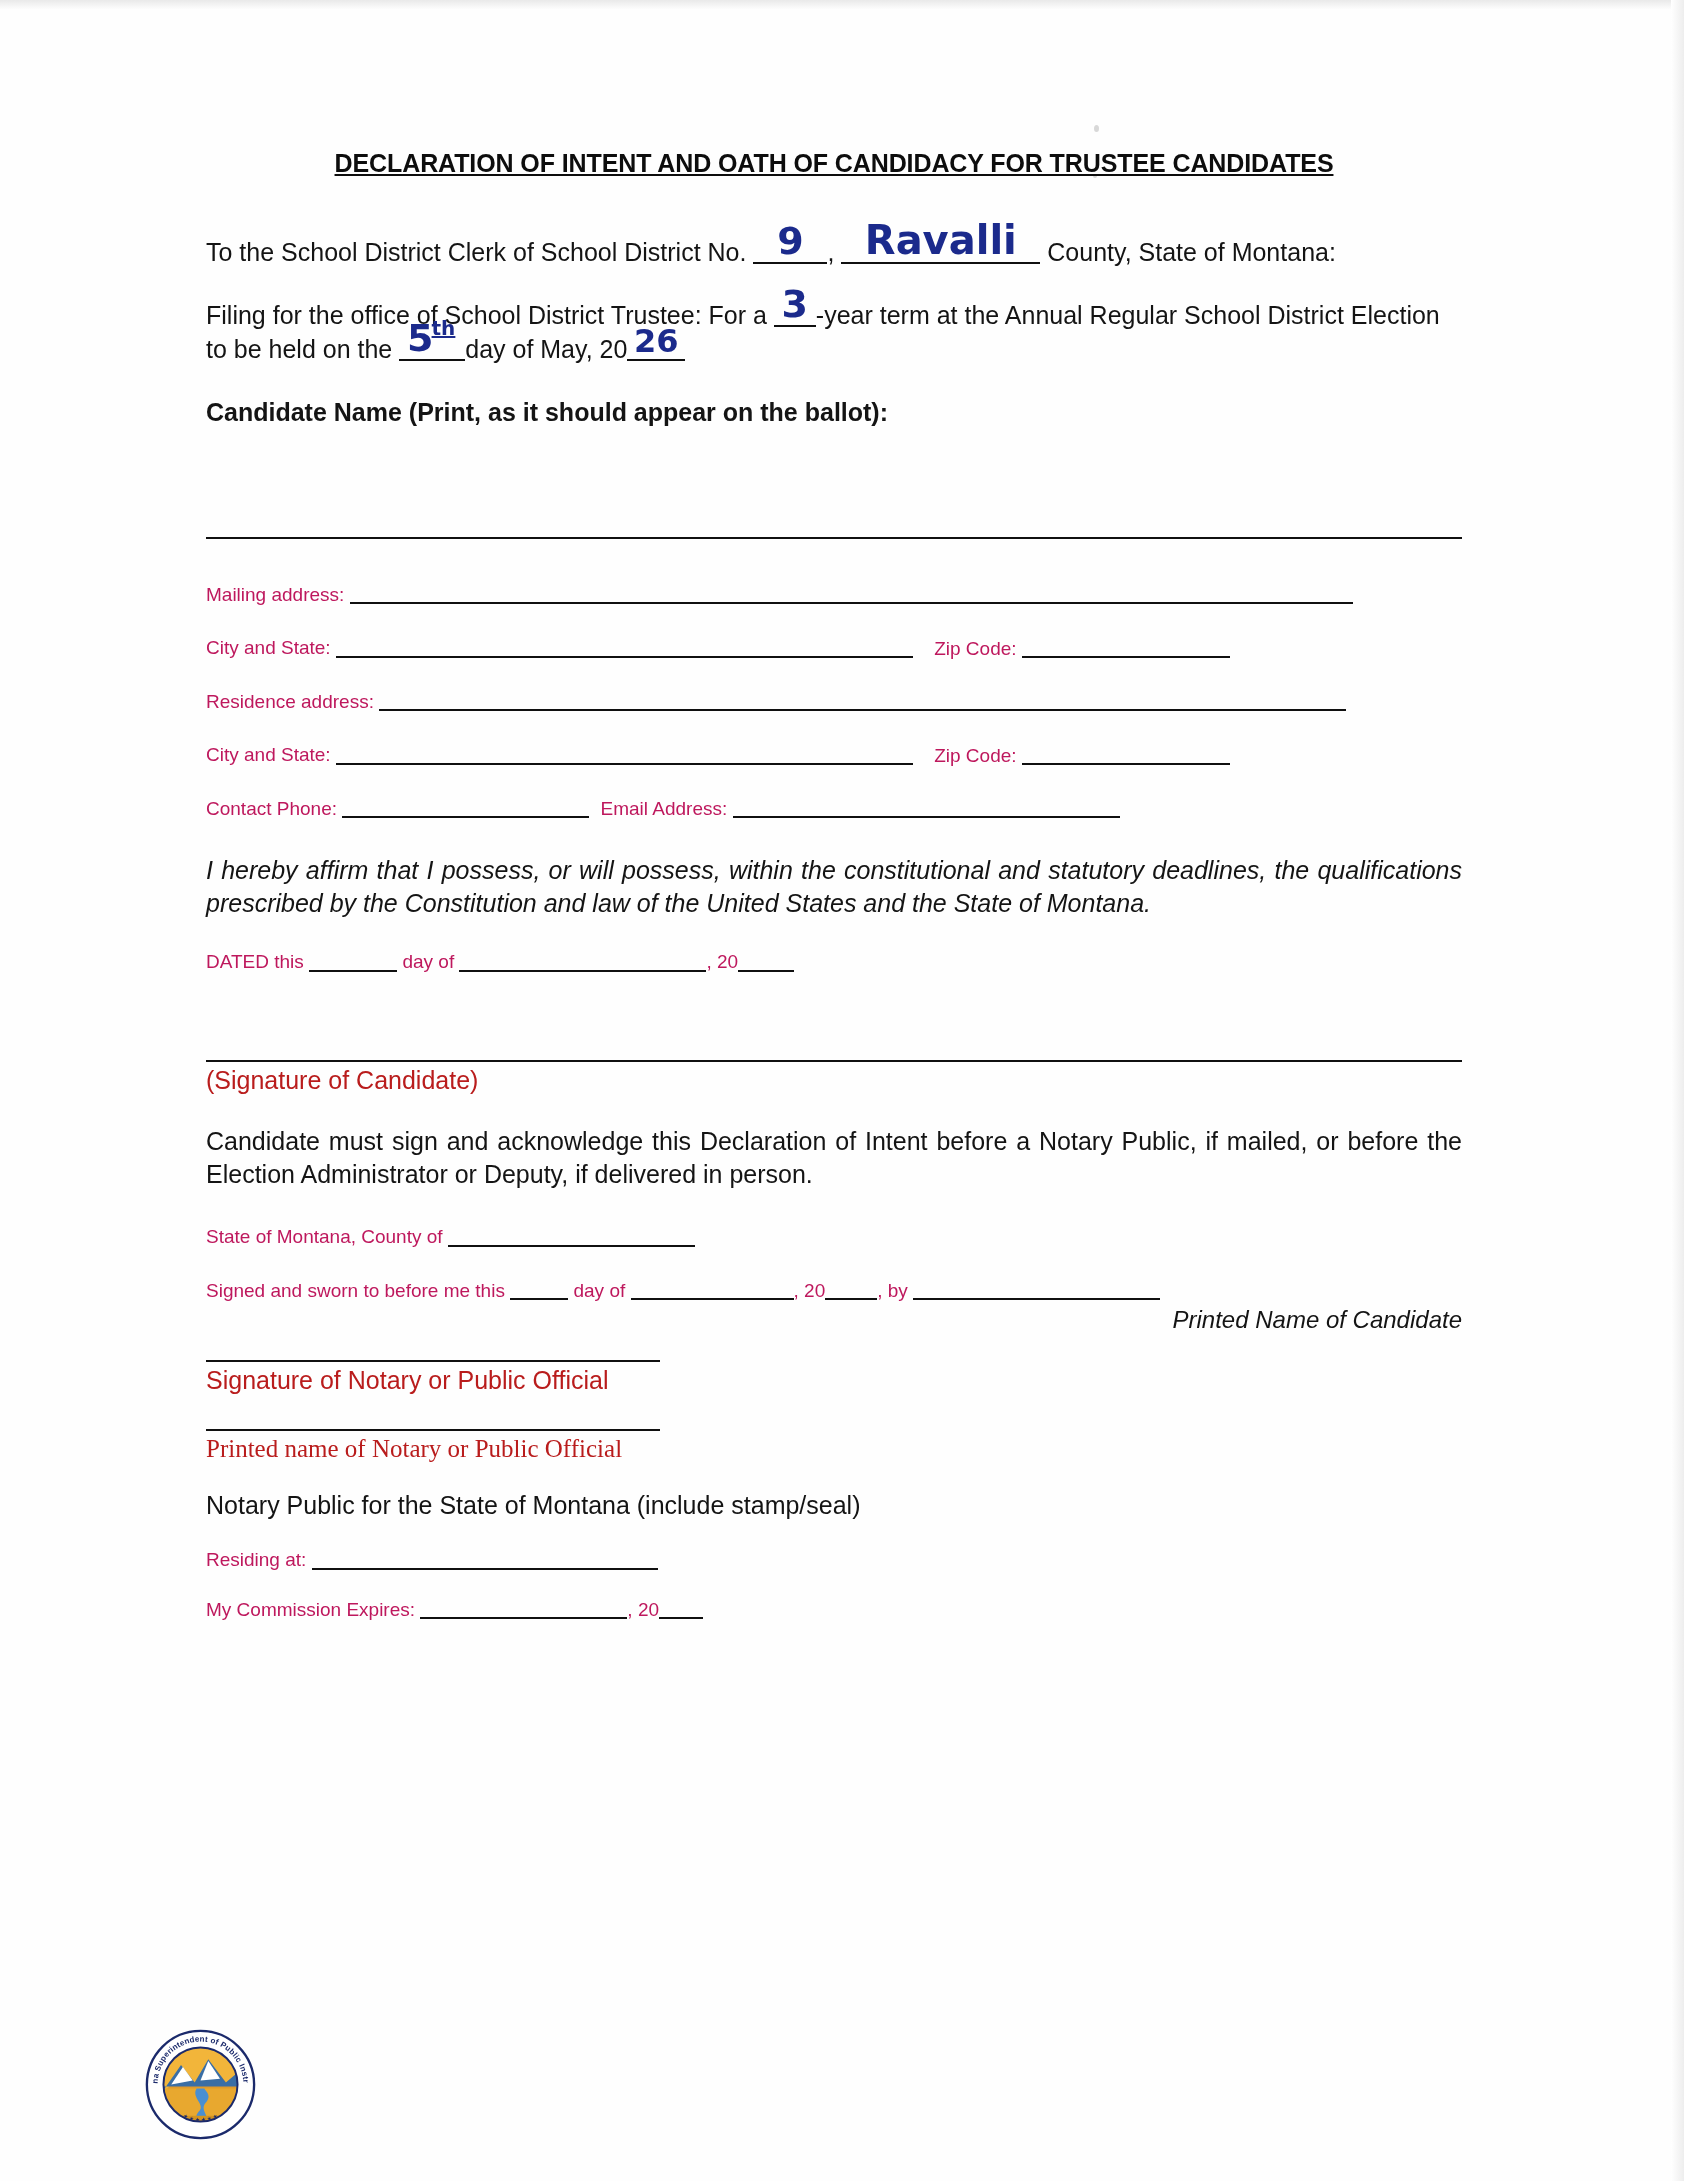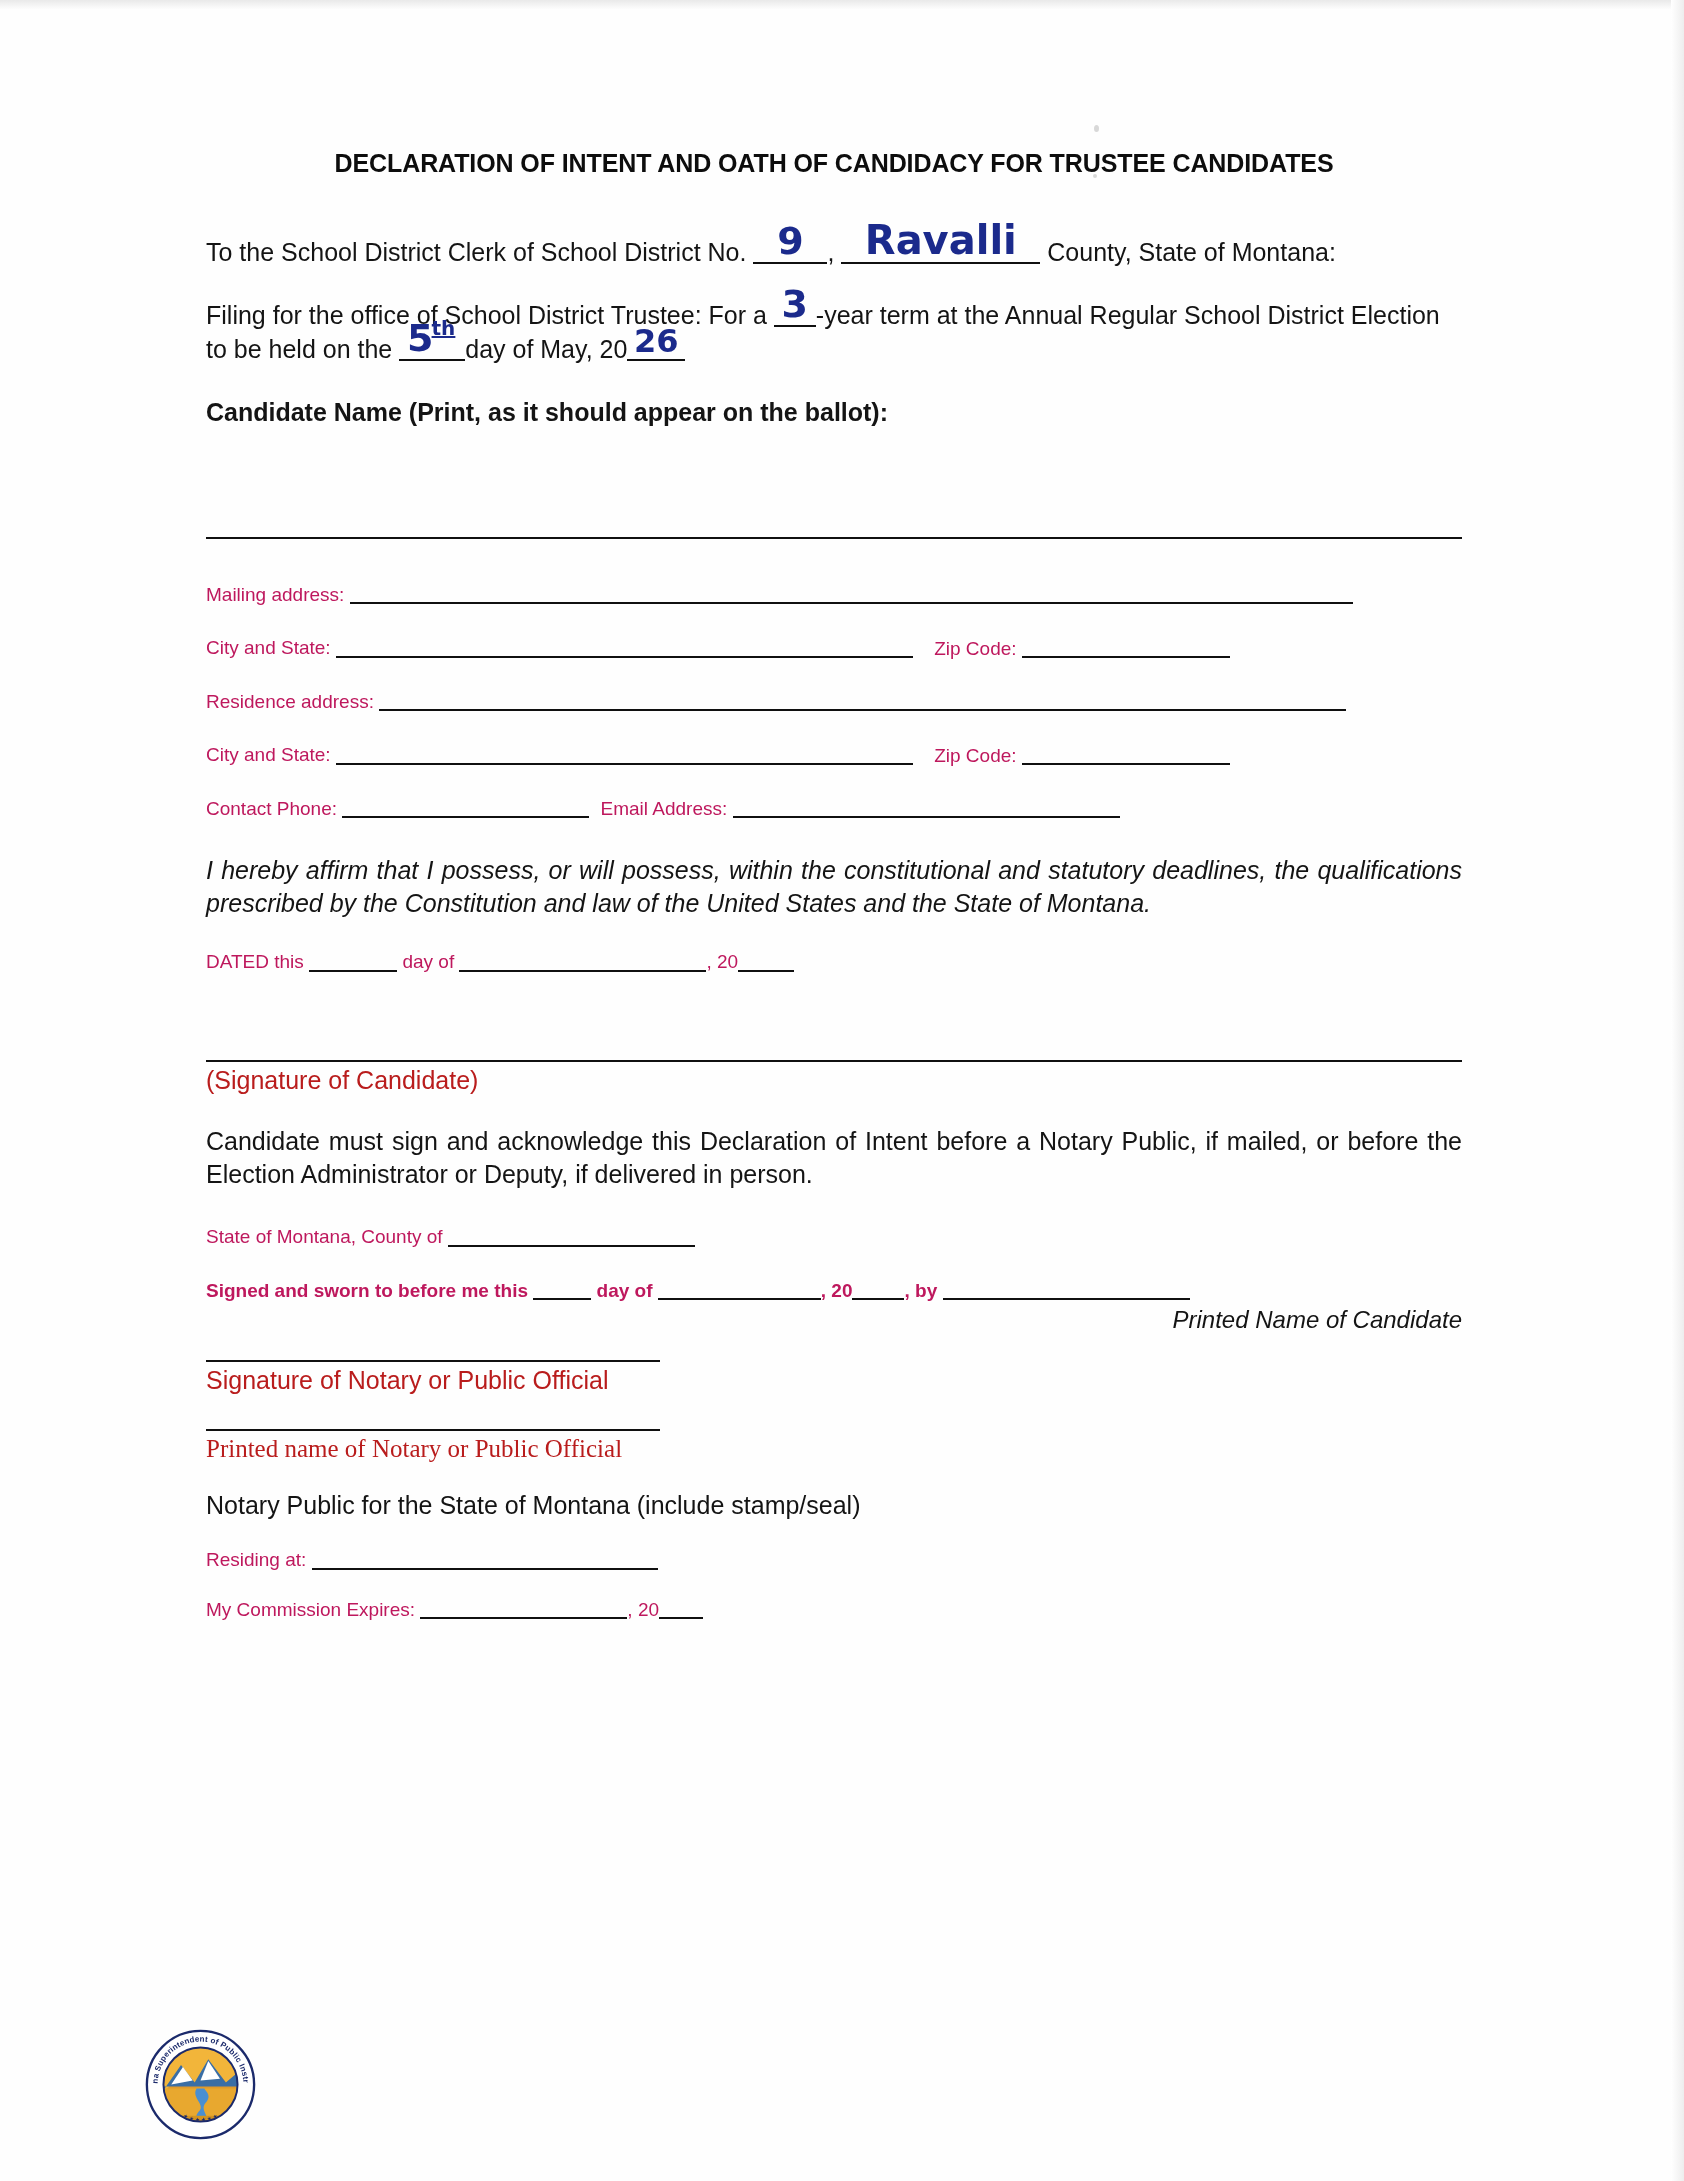--- a/index.html
+++ b/index.html
@@ -36,20 +36,21 @@
     width: 1256px;
   }
 
   h1.form-title {
     font-size: 25px;
     font-weight: bold;
     text-align: center;
     margin: 0 0 58px 0;
     letter-spacing: -0.1px;
     color: #0d0d0d;
+    text-decoration: underline;
   }
 
   p.para {
     font-size: 25px;
     line-height: 1.33;
     margin: 0 0 30px 0;
     color: #141414;
   }
   p.justify { text-align: justify; }
   p.italic { font-style: italic; }
@@ -234,21 +235,21 @@
     <div class="full-rule"></div>
     <p class="label-under" style="margin-bottom:30px;">(Signature of Candidate)</p>
 
     <p class="para justify" style="margin-bottom:34px;">Candidate must sign and acknowledge this Declaration of Intent before a Notary Public, if mailed, or before the Election Administrator or Deputy, if delivered in person.</p>
 
     <div class="row">
       <span>State of Montana, County of</span>
       <span class="rule" style="width:247px;"></span>
     </div>
 
-    <div class="row" style="margin-bottom:0;font-weight:bold;">
+    <div class="row" style="margin-bottom:0;">
       <span>Signed and sworn to before me this</span>
       <span class="rule" style="width:58px;"></span>
       <span>day of</span>
       <span class="rule" style="width:163px;"></span><span>, 20</span><span class="rule" style="width:52px;"></span><span>, by</span>
       <span class="rule" style="width:247px;"></span>
     </div>
 
     <div style="text-align:right; margin:4px 0 26px 0;">
       <span class="small-caption">Printed Name of Candidate</span>
     </div>

